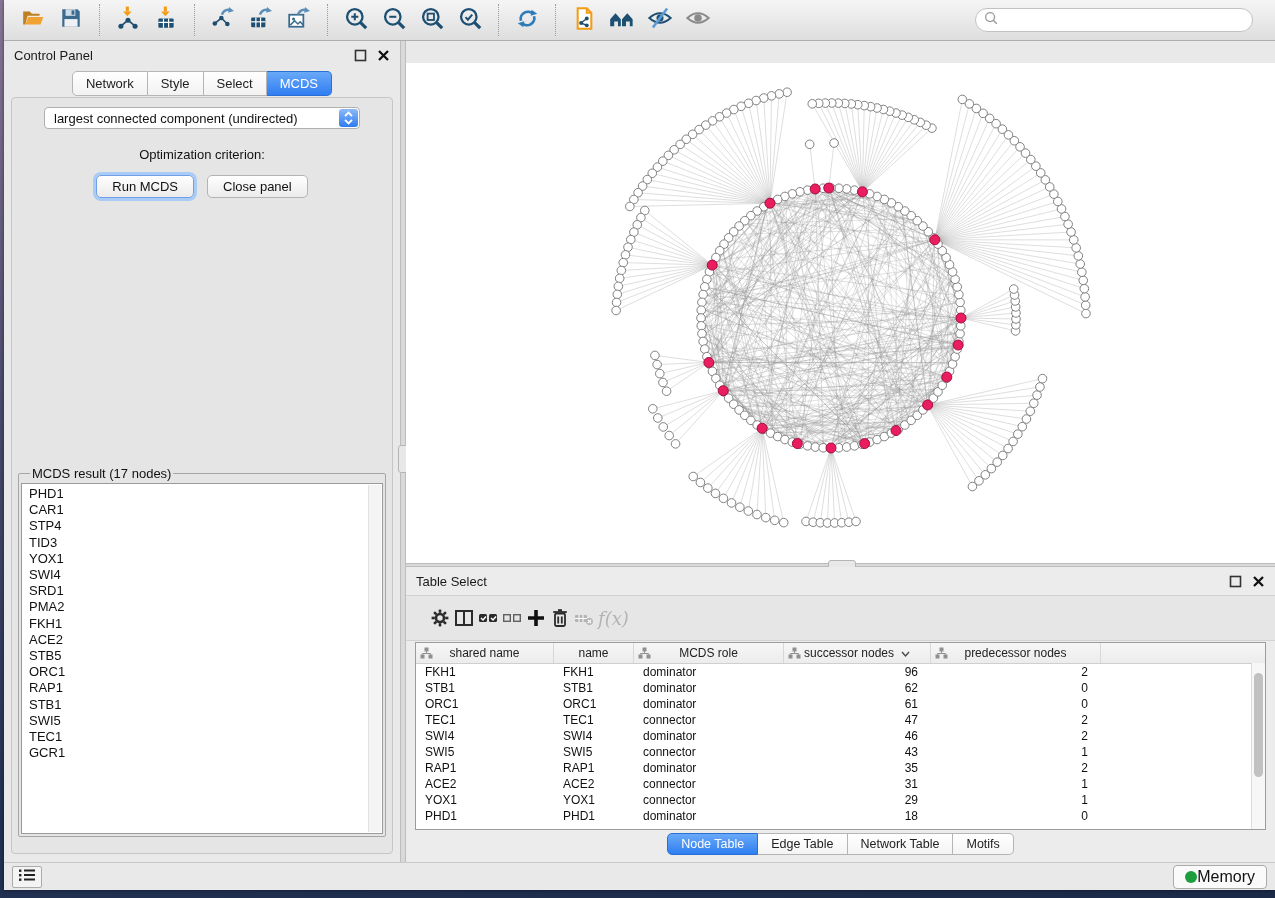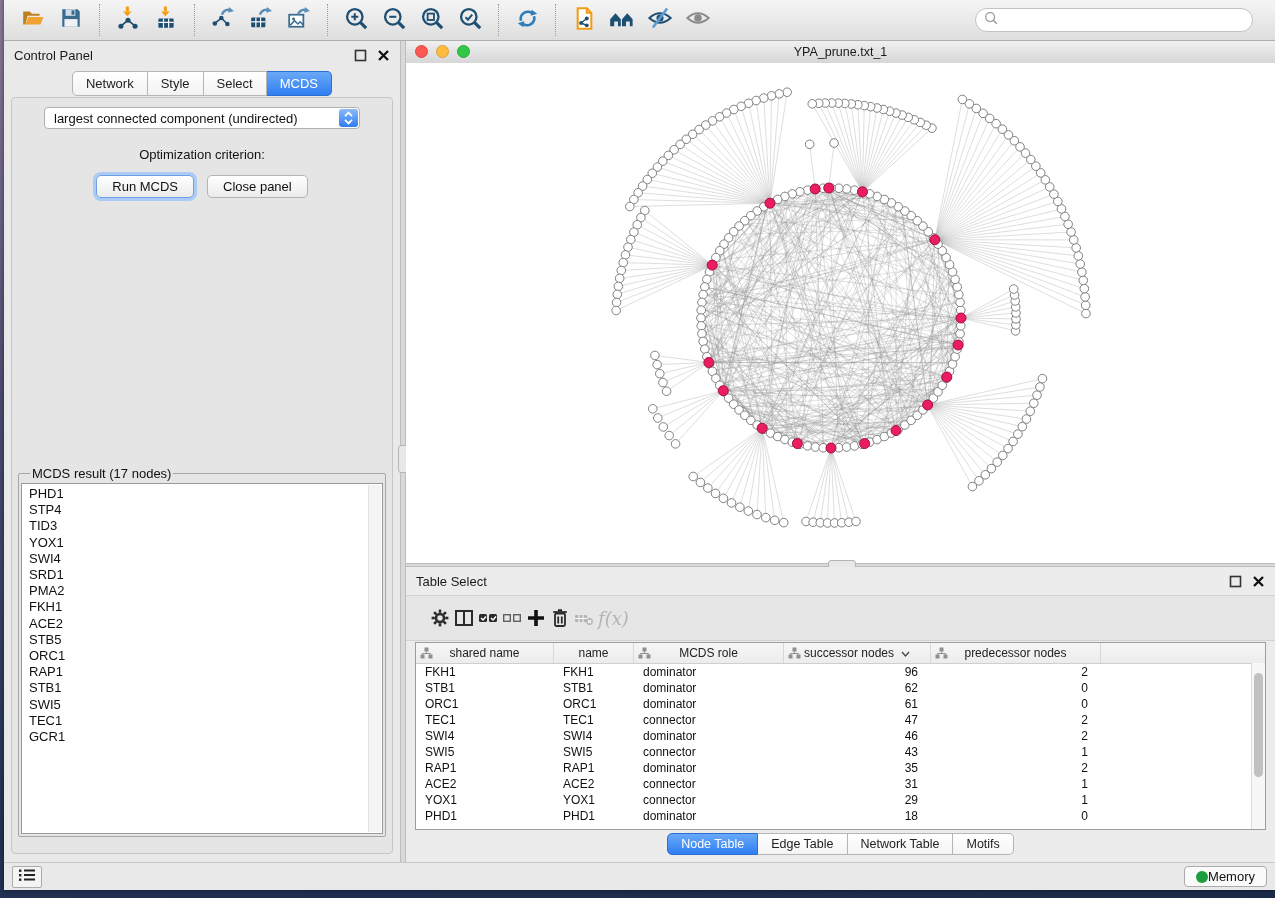--- a/index.html
+++ b/index.html
@@ -70,21 +70,21 @@
   #tv-scroll{position:absolute;right:0;top:20px;bottom:0;width:13px;background:#f7f7f7;border-left:1px solid #dcdcdc}
   #tv-thumb{position:absolute;left:2px;right:2px;top:10px;height:104px;background:#c1c1c1;border-radius:5px}
   #tp-tabs{position:absolute;left:0;right:0;bottom:7px;display:flex;justify-content:center}
   .btab{font-size:12.5px;color:#222;padding:3px 13px;background:linear-gradient(#ffffff,#f4f4f4);border:1px solid #b5b5b5;border-left:none}
   .btab:first-child{border-left:1px solid #b5b5b5;border-radius:5px 0 0 5px}
   .btab:last-child{border-radius:0 5px 5px 0}
   .btab.active{background:linear-gradient(#6aa9f8,#2f7ef2);color:#fff;border-color:#2a6fd4}
   
   #status{position:absolute;left:0;right:0;bottom:0;height:28px;background:#e9e9e9;border-top:1px solid #c8c8c8;display:flex;align-items:center;padding:0 8px;box-sizing:border-box}
   #list-btn{width:28px;height:20px;background:#f4f4f4;border:1px solid #ababab;border-radius:2px;display:flex;align-items:center;justify-content:center}
-  #memory-btn{margin-left:auto;display:flex;align-items:center;background:#fafafa;border:1px solid #ababab;border-radius:4px;padding:2px 11px;font-size:13px;color:#111}
+  #memory-btn{margin-left:auto;display:flex;align-items:center;background:#fafafa;border:1px solid #ababab;border-radius:4px;padding:2px 11px;font-size:16px;color:#111}
   #memory-dot{width:12px;height:12px;border-radius:50%;background:#1d9e3e}
 </style>
 </head>
 <body>
 
 <div id="app">
 
   <div id="toolbar">
     <div class="tbtn">
       <span><svg width="24" height="24" viewBox="0 0 22 22">
@@ -263,20 +263,21 @@
       <div id="opt-label">Optimization criterion:</div>
       <div id="cp-buttons">
         <button class="cbtn focused">Run MCDS</button>
         <button class="cbtn">Close panel</button>
       </div>
       <fieldset id="mcds-box">
         <legend>MCDS result (17 nodes)</legend>
         <div id="mcds-list">
           <div id="mcds-items">
               <div>PHD1</div>
+              <div>CAR1</div>
               <div>STP4</div>
               <div>TID3</div>
               <div>YOX1</div>
               <div>SWI4</div>
               <div>SRD1</div>
               <div>PMA2</div>
               <div>FKH1</div>
               <div>ACE2</div>
               <div>STB5</div>
               <div>ORC1</div>
@@ -290,28 +291,20 @@
         </div>
       </fieldset>
     </div>
   </div>
 
   <div id="vdiv">
     <div class="grip-v"></div>
   </div>
 
   <div id="net-window">
-    <div id="net-titlebar">
-      <div id="traffic">
-        <span class="tl red"></span>
-        <span class="tl yellow"></span>
-        <span class="tl green"></span>
-      </div>
-      <span id="net-title">YPA_prune.txt_1</span>
-    </div>
     <div id="net-canvas">
       <svg id="net-svg" width="869" height="498">
           <line x1="321.3040328973993" y1="326.5761580881256" x2="307.18795342163776" y2="210.31978423264047" stroke="#8f8f8f" stroke-width="0.7" stroke-opacity="0.35"></line>
           <line x1="496.5761580881257" y1="358.69596710260066" x2="359.8154354136152" y2="362.82844030998234" stroke="#8f8f8f" stroke-width="0.7" stroke-opacity="0.35"></line>
           <line x1="483.5551196775148" y1="143.43254076769557" x2="299.9186818636452" y2="270.1876217121707" stroke="#8f8f8f" stroke-width="0.7" stroke-opacity="0.35"></line>
           <line x1="409.8123782878293" y1="129.9186818636452" x2="330.68764573044126" y2="338.5534549383402" stroke="#8f8f8f" stroke-width="0.7" stroke-opacity="0.35"></line>
           <line x1="508.5534549383402" y1="349.31235426955874" x2="301.0638917246599" y2="232.2878652354479" stroke="#8f8f8f" stroke-width="0.7" stroke-opacity="0.35"></line>
           <line x1="432.60769067520806" y1="129.229880167862" x2="514.095454429505" y2="344.095454429505" stroke="#8f8f8f" stroke-width="0.7" stroke-opacity="0.35"></line>
           <line x1="417.392309324792" y1="380.770119832138" x2="387.51461521424443" y2="134.70517081992324" stroke="#8f8f8f" stroke-width="0.7" stroke-opacity="0.35"></line>
           <line x1="469.68021576735947" y1="137.18795342163773" x2="299" y2="254.99999999999997" stroke="#8f8f8f" stroke-width="0.7" stroke-opacity="0.35"></line>

